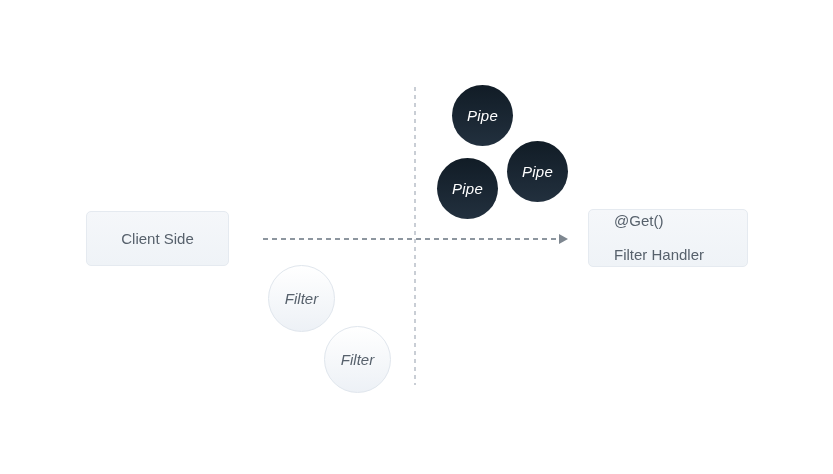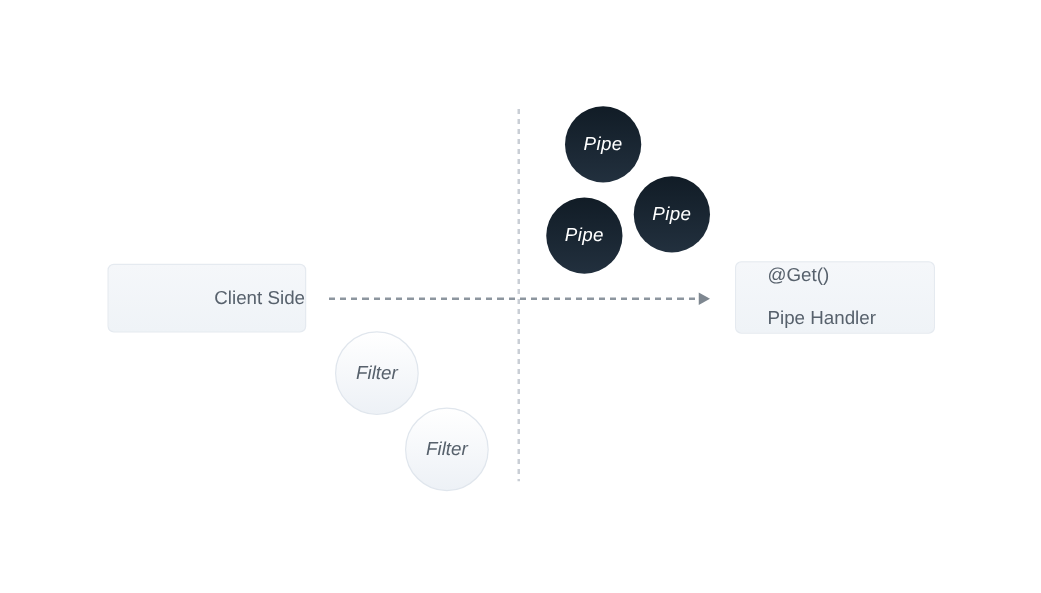--- a/index.html
+++ b/index.html
@@ -60,25 +60,25 @@
     box-sizing: border-box;
     background: linear-gradient(to bottom, #f5f7fa, #eff3f7);
     border: 1px solid #e5eaf0;
     border-radius: 5px;
     color: #57616c;
     font-size: 15px;
   }
   .box.client {
     left: 86px;
     top: 211px;
-    width: 159px;
+    width: 143px;
     height: 55px;
     display: flex;
     align-items: center;
-    justify-content: flex-end;
+    justify-content: center;
   }
   .box.route {
     left: 588px;
     top: 209px;
     width: 160px;
     height: 58px;
     display: flex;
     flex-direction: column;
     justify-content: space-between;
     padding-left: 25px;
@@ -126,21 +126,21 @@
 
   <div class="hline"></div>
   <div class="arrow-head"></div>
 
   <div class="box client">
     <span>Client Side</span>
   </div>
 
   <div class="box route">
     <div>@Get()</div>
-    <div>Pipe Handler</div>
+    <div>Filter Handler</div>
   </div>
 
   <div class="circle pipe p1">
     <span>Pipe</span>
   </div>
   <div class="circle pipe p2">
     <span>Pipe</span>
   </div>
   <div class="circle pipe p3">
     <span>Pipe</span>

